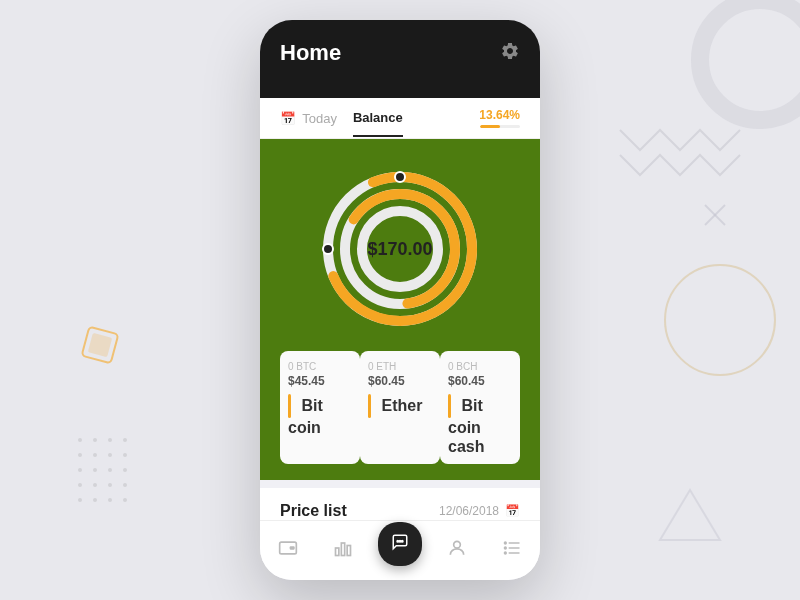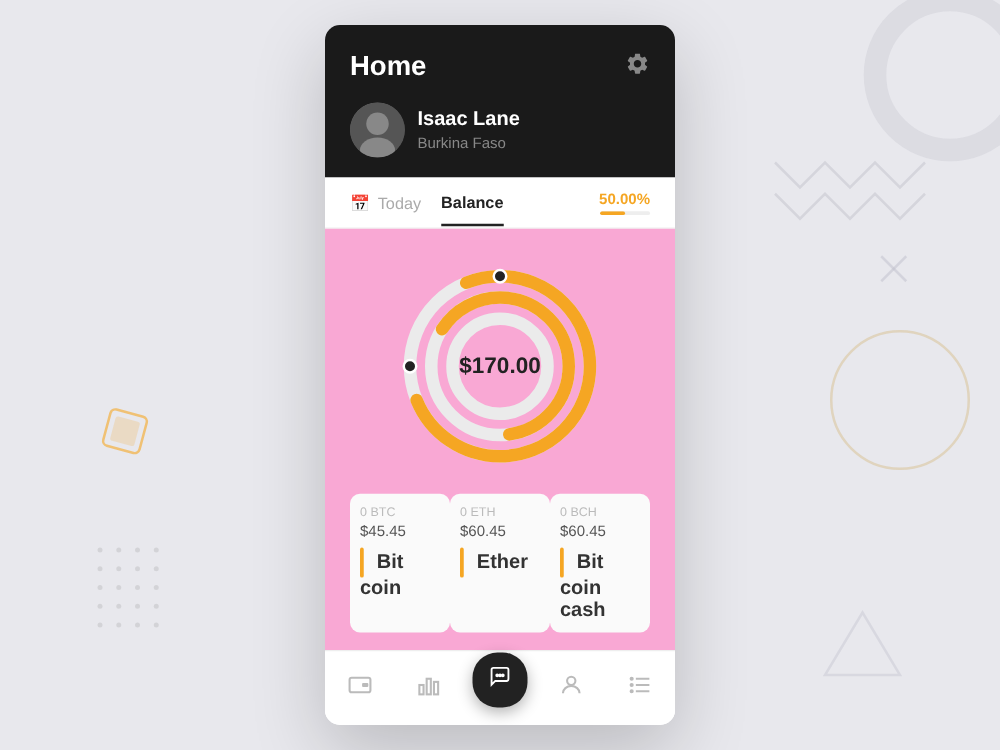--- a/index.html
+++ b/index.html
@@ -22,21 +22,21 @@
       top: 0; left: 0;
       width: 100%; height: 100%;
       pointer-events: none;
     }
 
     .phone-wrapper {
       position: relative;
       width: 280px;
       height: 560px;
       background: #f0f0f5;
-      border-radius: 12px;
+      border-radius: 32px;
       box-shadow: 0 20px 60px rgba(0,0,0,0.2);
       overflow: hidden;
       z-index: 10;
     }
 
     
     .header {
       background: #1a1a1a;
       padding: 20px 20px 16px;
       color: white;
@@ -154,21 +154,21 @@
     }
 
     .tab-pct-fill {
       height: 100%;
       background: #f5a623;
       border-radius: 2px;
     }
 
     
     .main-content {
-      background: #f9a8d4;
+      background: #4d7c0f;
       padding: 20px 16px 16px;
     }
 
     
     .chart-area {
       display: flex;
       justify-content: center;
       align-items: center;
       position: relative;
       height: 180px;
@@ -215,21 +215,21 @@
 
     .crypto-ticker {
       font-size: 10px;
       color: #bbb;
       margin-bottom: 2px;
     }
 
     .crypto-usd {
       font-size: 12px;
       color: #555;
-      font-weight: 400;
+      font-weight: 700;
       margin-bottom: 6px;
     }
 
     .crypto-bar {
       width: 3px;
       height: 24px;
       background: #f5a623;
       border-radius: 2px;
       display: inline-block;
       margin-right: 6px;
@@ -366,46 +366,33 @@
   <div class="header">
     <div class="header-top">
       <span class="header-title">Home</span>
       <span>
         <svg class="gear-svg" viewBox="0 0 24 24" xmlns="http://www.w3.org/2000/svg">
           <path d="M19.14,12.94c0.04-0.3,0.06-0.61,0.06-0.94c0-0.32-0.02-0.64-0.07-0.94l2.03-1.58c0.18-0.14,0.23-0.41,0.12-0.61 l-1.92-3.32c-0.12-0.22-0.37-0.29-0.59-0.22l-2.39,0.96c-0.5-0.38-1.03-0.7-1.62-0.94L14.4,2.81c-0.04-0.24-0.24-0.41-0.48-0.41 h-3.84c-0.24,0-0.43,0.17-0.47,0.41L9.25,5.35C8.66,5.59,8.12,5.92,7.63,6.29L5.24,5.33c-0.22-0.08-0.47,0-0.59,0.22L2.74,8.87 C2.62,9.08,2.66,9.34,2.86,9.48l2.03,1.58C4.84,11.36,4.8,11.69,4.8,12s0.02,0.64,0.07,0.94l-2.03,1.58 c-0.18,0.14-0.23,0.41-0.12,0.61l1.92,3.32c0.12,0.22,0.37,0.29,0.59,0.22l2.39-0.96c0.5,0.38,1.03,0.7,1.62,0.94l0.36,2.54 c0.05,0.24,0.24,0.41,0.48,0.41h3.84c0.24,0,0.44-0.17,0.47-0.41l0.36-2.54c0.59-0.24,1.13-0.56,1.62-0.94l2.39,0.96 c0.22,0.08,0.47,0,0.59-0.22l1.92-3.32c0.12-0.22,0.07-0.47-0.12-0.61L19.14,12.94z M12,15.6c-1.98,0-3.6-1.62-3.6-3.6 s1.62-3.6,3.6-3.6s3.6,1.62,3.6,3.6S13.98,15.6,12,15.6z"></path>
         </svg>
       </span>
     </div>
     <div class="profile-section">
-      <div class="profile-info">
-        <div class="avatar">
-          <svg width="44" height="44" viewBox="0 0 44 44">
-            <rect width="44" height="44" fill="#555" rx="22"></rect>
-            <circle cx="22" cy="17" r="9" fill="#888"></circle>
-            <ellipse cx="22" cy="38" rx="14" ry="10" fill="#888"></ellipse>
-          </svg>
-        </div>
-        <div>
-          <div class="profile-name">Isaac Lane</div>
-          <div class="profile-location">Burkina Faso</div>
-        </div>
-      </div>
     </div>
   </div>
 
   <div class="tab-bar">
     <div class="tab-item">
       <span>📅</span>
       <span>Today</span>
     </div>
     <div class="tab-item active">
       <span>Balance</span>
     </div>
     <div class="tab-percentage">
-      <span class="tab-pct-text">50.00%</span>
+      <span class="tab-pct-text">13.64%</span>
       <div class="tab-pct-bar">
         <div class="tab-pct-fill" style="width: 50%;"></div>
       </div>
     </div>
   </div>
 
   <div class="main-content">
 
     <div class="chart-area">
       <div class="donut-container">

